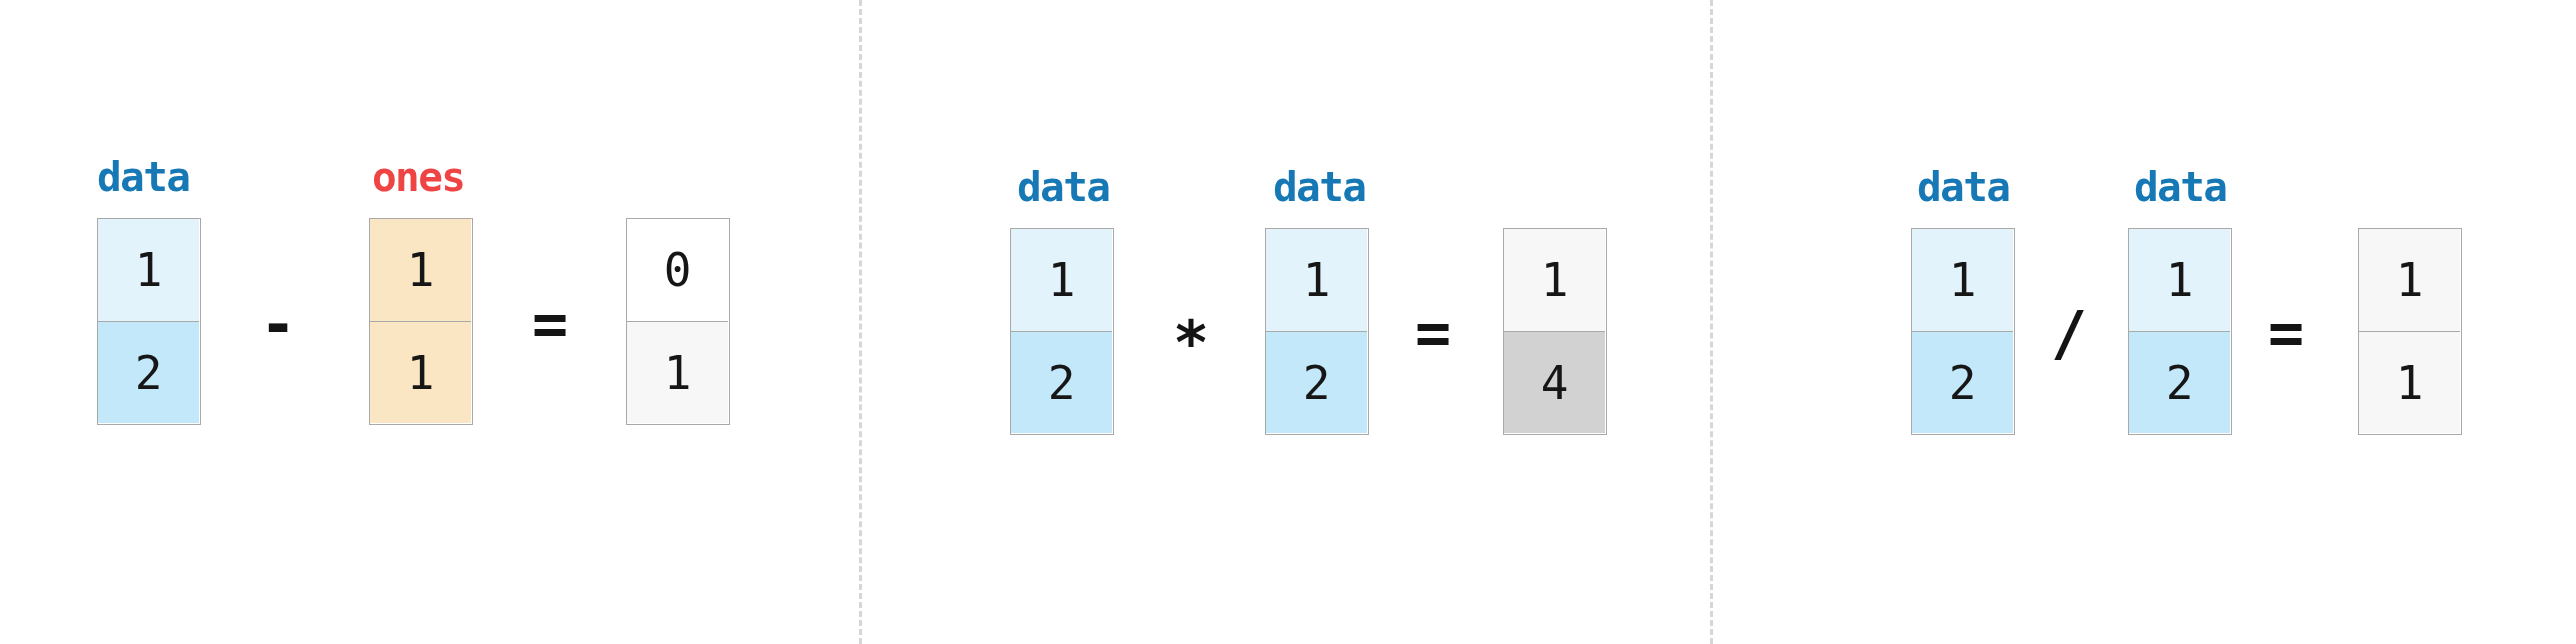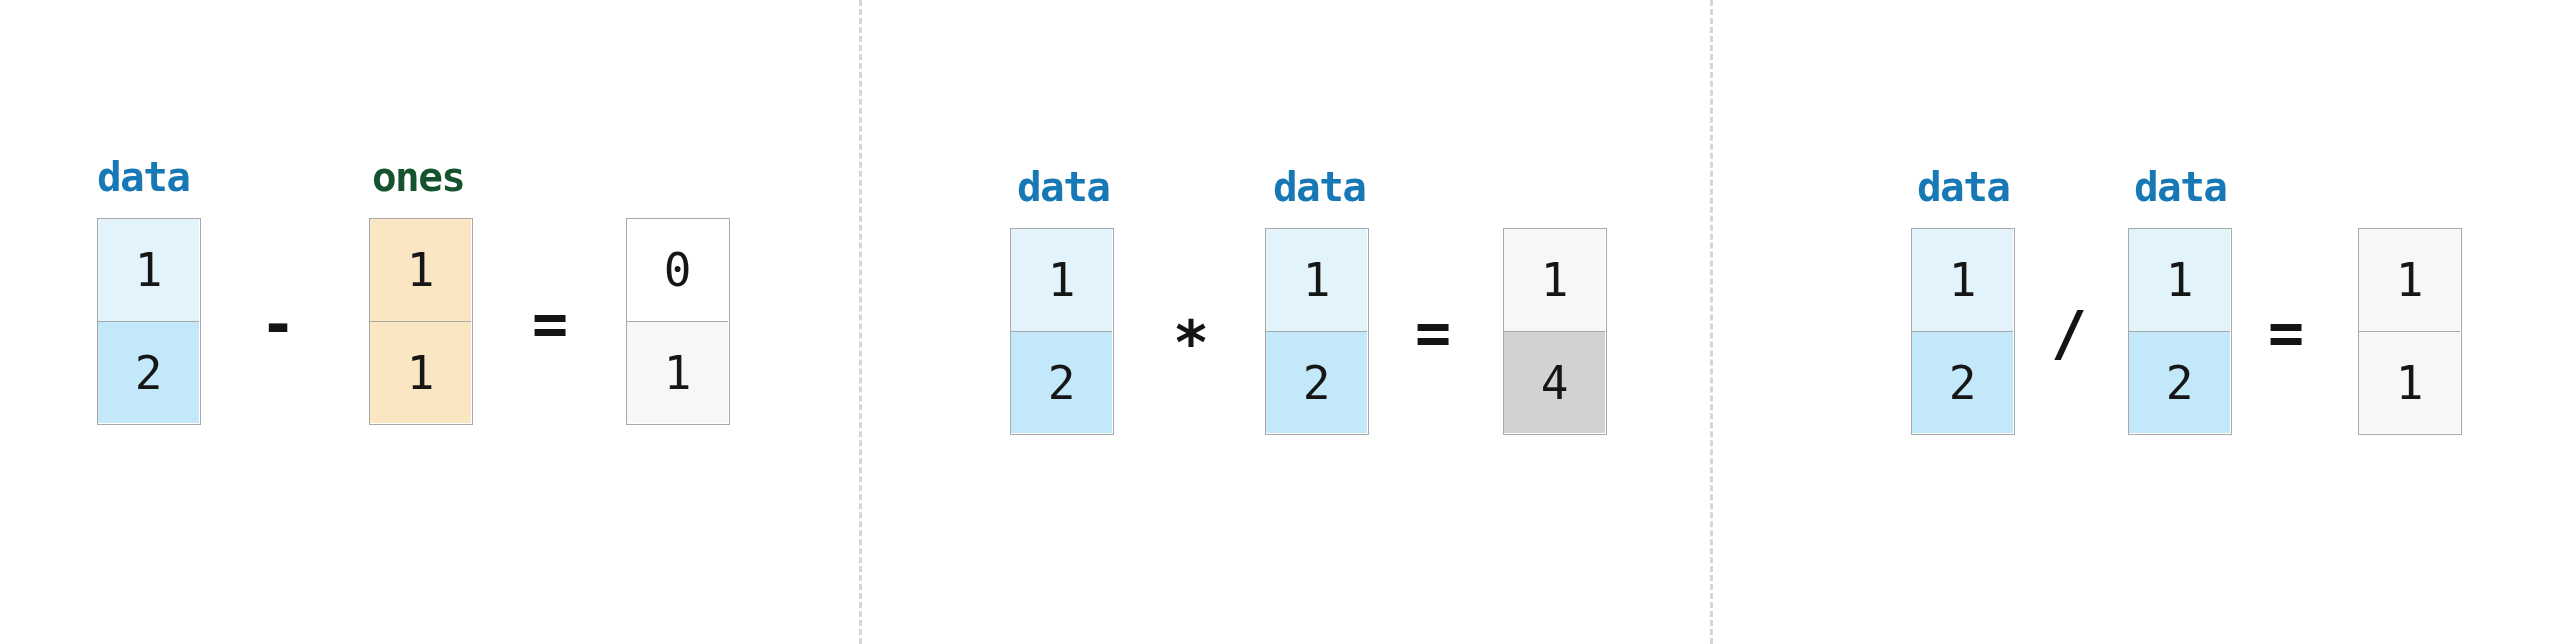--- a/index.html
+++ b/index.html
@@ -75,21 +75,21 @@
 
   <div>
     <div class="arr-label" style="left: 97px; top: 157px; color: rgb(23, 120, 182);">data</div>
     <div class="column" style="left:97px; top:218px;">
       <div class="cell" style="background-color: rgb(227, 243, 252);">1</div>
       <div class="cell cell-bottom" style="background-color: rgb(194, 232, 249);">2</div>
     </div>
 
     <div class="op op-minus" style="left:278px; top:322px;">-</div>
 
-    <div class="arr-label" style="left: 372px; top: 157px; color: #14532d;">ones</div>
+    <div class="arr-label" style="left: 372px; top: 157px; color: #ef4444;">ones</div>
     <div class="column" style="left:369px; top:218px;">
       <div class="cell" style="background-color: rgb(251, 230, 195);">1</div>
       <div class="cell cell-bottom" style="background-color: rgb(251, 230, 195);">1</div>
     </div>
 
     <div class="op op-equals" style="left:550px; top:322px;">=</div>
 
     <div class="column" style="left:626px; top:218px;">
       <div class="cell" style="background-color: rgb(255, 255, 255);">0</div>
       <div class="cell cell-bottom" style="background-color: rgb(247, 247, 247);">1</div>

